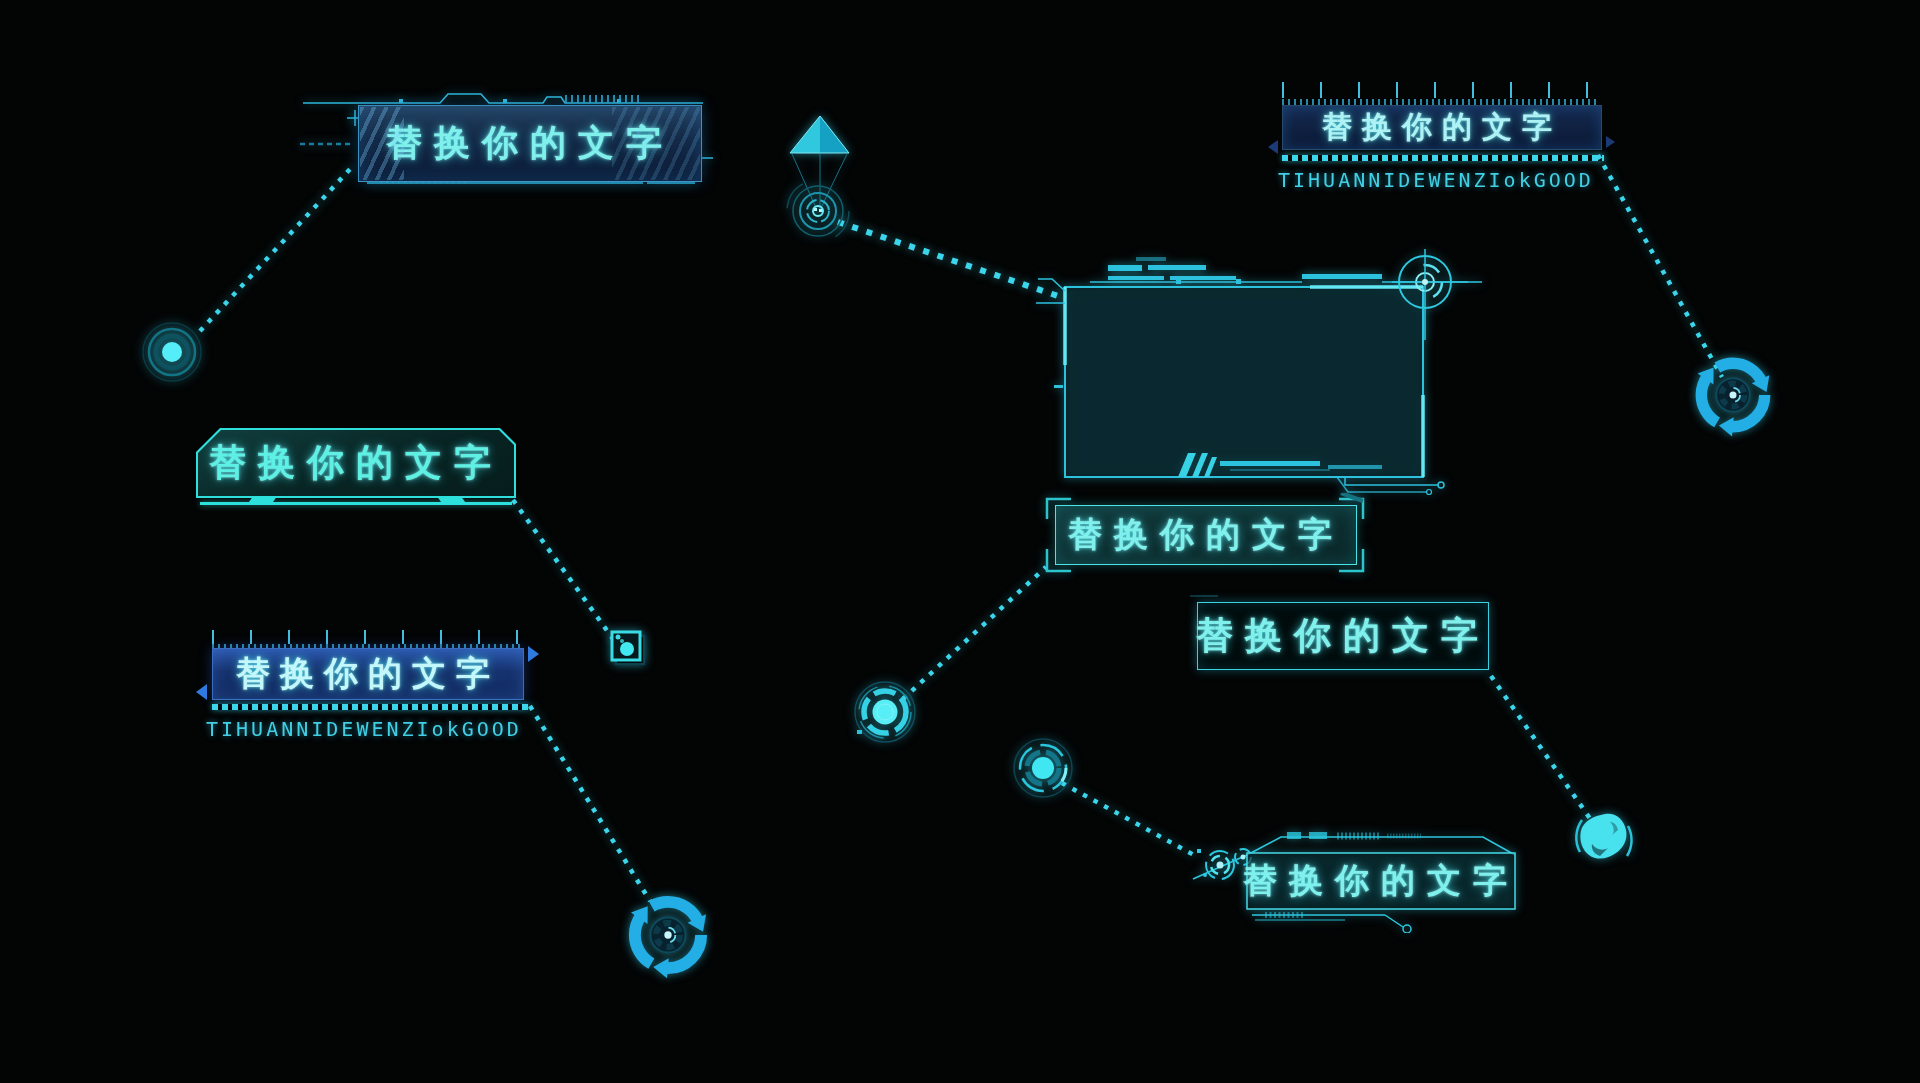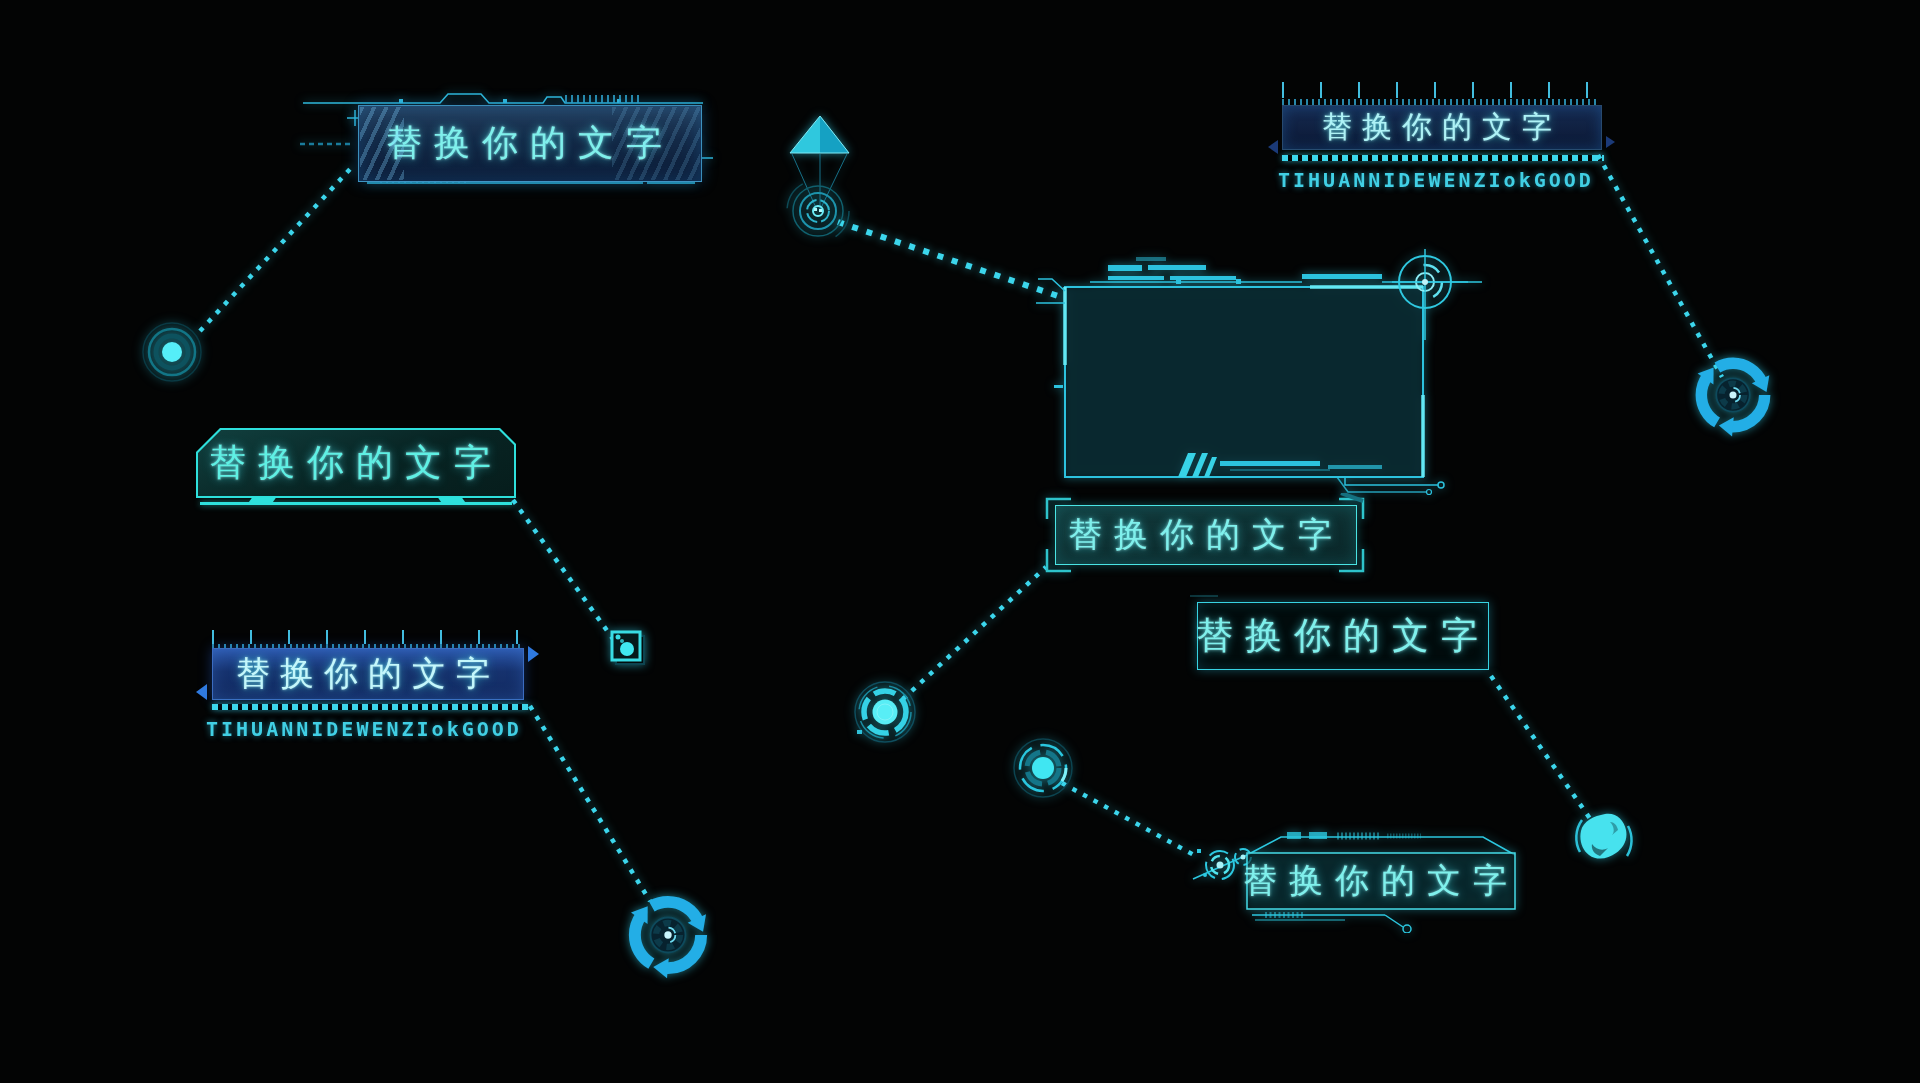--- a/index.html
+++ b/index.html
@@ -1,23 +1,23 @@
 <!DOCTYPE html>
 <html><head>
 <meta charset="utf-8">
 <style>
   html,body{margin:0;padding:0;background:#000;}
   .stage{position:relative;width:1920px;height:1083px;background:#030404;overflow:hidden;
          font-family:"DejaVu Sans",sans-serif;}
   .abs{position:absolute;}
   svg{display:block;}
   .glow{filter:drop-shadow(0 0 5px rgba(50,210,235,.55));}
-  .title{font-weight:normal;letter-spacing:12px;color:#7ff0ec;white-space:nowrap;
+  .title{font-weight:bold;letter-spacing:12px;color:#7ff0ec;white-space:nowrap;
          text-shadow:0 0 10px rgba(60,225,235,.8),0 0 3px rgba(200,255,255,.7);}
-  .caption{font-family:"DejaVu Sans Mono",monospace;font-weight:bold;font-size:20px;
+  .caption{font-family:"DejaVu Sans Mono",monospace;font-weight:normal;font-size:20px;
            letter-spacing:3px;color:#41cfe4;white-space:nowrap;
            text-shadow:0 0 6px rgba(40,180,210,.7);}
   .center-flex{display:flex;align-items:center;justify-content:center;}
   .ticks-tall{background:repeating-linear-gradient(90deg,rgba(70,200,235,.95) 0 2px,transparent 2px 38px);}
   .ticks-fine{background:repeating-linear-gradient(90deg,rgba(46,160,200,.85) 0 2px,transparent 2px 6px);}
   .dotline{background:repeating-linear-gradient(90deg,#3cd6ec 0 6px,transparent 6px 10px);
            box-shadow:0 0 6px rgba(60,214,236,.6);}
   .stripes{background:repeating-linear-gradient(115deg,rgba(130,210,255,.30) 0 4px,transparent 4px 11px);}
   .panel-line{font-size:14.5px;font-weight:bold;line-height:20.7px;letter-spacing:2px;
               color:#54e4f0;white-space:nowrap;text-shadow:0 0 5px rgba(50,200,225,.6);}

